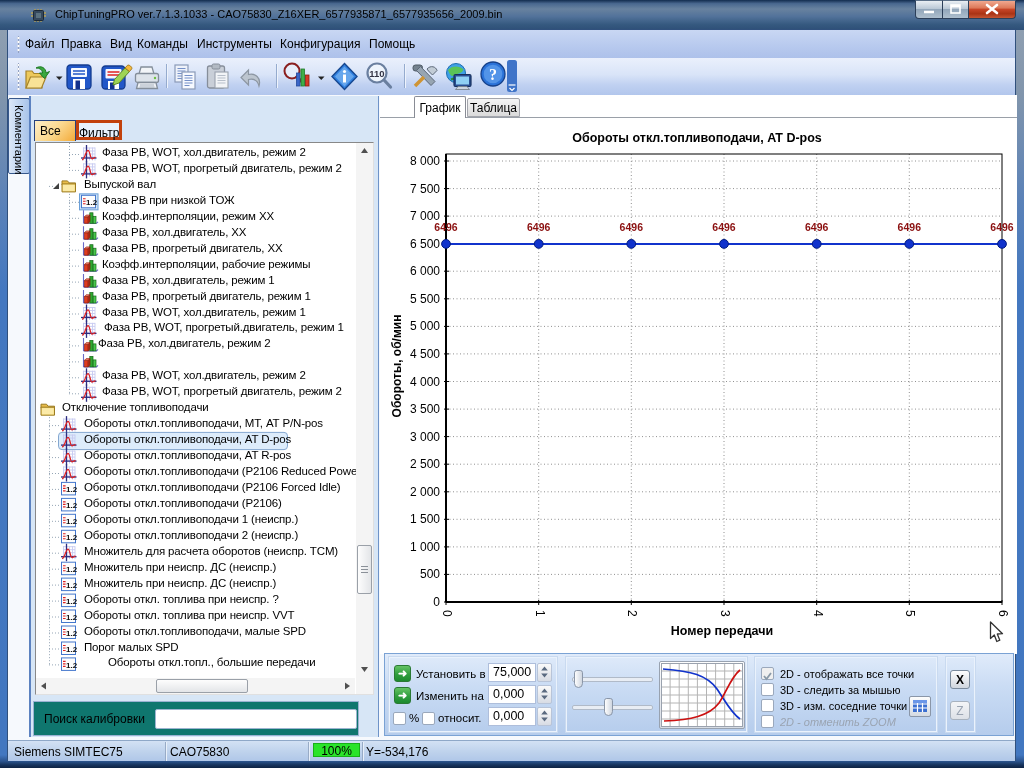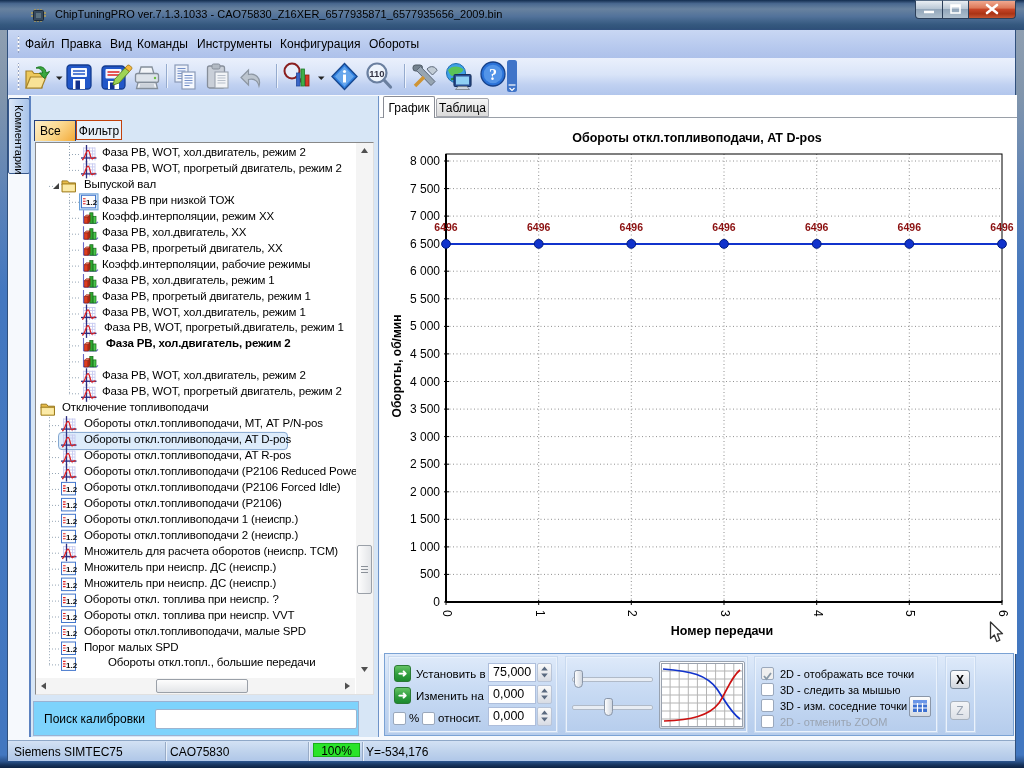--- a/index.html
+++ b/index.html
@@ -29,33 +29,33 @@
 #commtab { position:absolute; left:0px; top:68px; width:22px; height:76px; border:1px solid #37588c; border-radius:2px;
   background:linear-gradient(90deg,#dce8f8 0%,#bfd4f0 55%,#a9c4ea 100%); }
 #commtab span { position:absolute; left:16px; top:6px; transform:rotate(90deg); transform-origin:0 0; font-size:11px; color:#000; white-space:nowrap; }
 
 #lpanel { position:absolute; left:21px; top:66px; width:350px; height:641px; background:#d7e6f6; border-left:2px solid #5c82c0; border-right:1px solid #6e93c8; }
 #lphead { position:absolute; left:0px; top:1px; width:347px; height:20px;
   background:linear-gradient(180deg,#fcd9a1 0%,#f8bc62 45%,#f4a433 72%,#ef9a25 100%); border-bottom:1px solid #d88718; }
 #lphead b { position:absolute; left:13px; top:3px; font-size:12px; color:#111; }
 .ltab { position:absolute; font-size:12px; }
 #ltab1 { left:3px; top:24px; width:42px; height:21px; background:linear-gradient(135deg,#fdeec7 0%,#fbd88e 50%,#f3aa39 100%); border:1px solid #26427e; border-bottom:none; z-index:2; padding:3px 0 0 5px; }
-#ltab2 { left:45px; top:24px; width:46px; height:20px; background:#e8f1fb; border:1px solid #c2410c; padding:3px 0 0 0; text-align:center; }
+#ltab2 { left:45px; top:24px; width:46px; height:20px; background:#e8f1fb; border:3px solid #c2410c; padding:3px 0 0 0; text-align:center; }
 #treebox { position:absolute; left:4px; top:46px; width:339px; height:553px; background:#fff; border:1px solid #888; border-right-color:#e0e0e0; border-bottom-color:#e0e0e0; overflow:hidden; }
-#searchrow { position:absolute; left:2px; top:605px; width:326px; height:35px; background:#7dd3fc; border:1px solid #9ab2d2; }
+#searchrow { position:absolute; left:2px; top:605px; width:326px; height:35px; background:#0f766e; border:1px solid #9ab2d2; }
 #searchrow label { position:absolute; left:10px; top:10px; font-size:12px; }
 #searchinput { position:absolute; left:121px; top:7px; width:202px; height:20px; background:#fff; border:1px solid #9db4d0; border-radius:2px; }
 
 .trow { position:absolute; height:16px; font-size:11.5px; letter-spacing:-0.15px; white-space:nowrap; color:#000; }
 
 #vsb { position:absolute; left:320px; top:0px; width:17px; height:551px; background:#f4f4f4; }
 #hsb { position:absolute; left:0px; top:535px; width:319px; height:16px; background:#f4f4f4; }
 
 #rpanel { position:absolute; left:372px; top:65px; width:637px; height:559px; background:#fff; }
-.rtab { position:absolute; font-size:12px; text-align:center; }
+.rtab { position:absolute; font-size:12px; text-align:center;margin-left:31px; }
 #rtab1 { left:3px; top:1px; width:52px; height:22px; background:#fff; border:1px solid #898c95; border-bottom:none; border-radius:2px 2px 0 0; z-index:2; padding-top:4px; }
 #rtab2 { left:56px; top:3px; width:53px; height:19px; background:linear-gradient(180deg,#f5f5f5,#dadada); border:1px solid #a3a5ac; border-radius:2px 2px 0 0; padding-top:2px; }
 #chartarea { position:absolute; left:0px; top:22px; width:637px; height:537px; background:#fff; border-top:1px solid #9aa0a8; }
 
 #ctrlpanel { position:absolute; left:376px; top:623px; width:630px; height:83px; border:1px solid #7aa2d4;
   background:linear-gradient(180deg,#e0ebfa 0%,#cadcf4 40%,#b5ccec 100%); }
 .group { position:absolute; top:2px; height:77px; border:1px solid #c9daf0; box-shadow:inset 0 0 0 1px #eaf2fc; }
 #grp1 { left:3px; width:170px; }
 #grp2 { left:180px; width:183px; }
 #grp3 { left:369px; width:184px; }
@@ -96,21 +96,21 @@
 
 <div id="client">
   <div id="menubar">
     <div class="grip" style="left:9px;top:6px;height:17px;"></div>
     <span class="mi" style="left:17px;">Файл</span>
     <span class="mi" style="left:53px;">Правка</span>
     <span class="mi" style="left:102px;">Вид</span>
     <span class="mi" style="left:129px;">Команды</span>
     <span class="mi" style="left:189px;">Инструменты</span>
     <span class="mi" style="left:272px;">Конфигурация</span>
-    <span class="mi" style="left:361px;">Обороты</span>
+    <span class="mi" style="left:361px;">Помощь</span>
   </div>
   <div id="toolbar">
     <div class="grip" style="left:9px;top:5px;height:27px;"></div>
     <svg id="tbicons" width="520" height="37" viewBox="0 0 520 37">
         <g transform="translate(16,4)">
           <path d="M2 13 C2 11 3 10 5 10 c0 -2 2 -3 4 -3 l2 2 c3 -1 5 1 5 3.5 z" fill="none"></path>
 <path d="M2 26 V9 h6 l2 2.5 h8 V26 z" fill="#edc95c" stroke="#a5832a" stroke-width="1.2"></path>
 <path d="M2 26 l4.5 -11 h15.5 l-4.5 11 z" fill="#f8e296" stroke="#a5832a" stroke-width="1.2"></path>
 <path d="M12 6 c5 -3 10 0 10 5 l3.5 -1.5 -5 7 -5 -5.5 3.2 0 c-0.5 -3.5 -3 -5 -6.7 -5 z" fill="#3aa83f" stroke="#1d7a24" stroke-width="1"></path>
         </g>
@@ -462,21 +462,21 @@
         <div class="trow" style="left:48px;top:34.9px;">Выпуской вал</div>
         <div class="trow" style="left:66px;top:50.8px;">Фаза РВ при низкой ТОЖ</div>
         <div class="trow" style="left:66px;top:66.8px;">Коэфф.интерполяции, режим ХХ</div>
         <div class="trow" style="left:66px;top:82.8px;">Фаза РВ, хол.двигатель, ХХ</div>
         <div class="trow" style="left:66px;top:98.7px;">Фаза РВ, прогретый двигатель, ХХ</div>
         <div class="trow" style="left:66px;top:114.6px;">Коэфф.интерполяции, рабочие режимы</div>
         <div class="trow" style="left:66px;top:130.6px;">Фаза РВ, хол.двигатель, режим 1</div>
         <div class="trow" style="left:66px;top:146.5px;">Фаза РВ, прогретый двигатель, режим 1</div>
         <div class="trow" style="left:66px;top:162.5px;">Фаза РВ, WOT, хол.двигатель, режим 1</div>
         <div class="trow" style="left:68px;top:178.4px;text-align:right;">Фаза РВ, WOT, прогретый.двигатель, режим 1</div>
-        <div class="trow" style="left:70px;top:194.4px;font-weight:bold;">Фаза РВ, хол.двигатель, режим 2</div>
+        <div class="trow" style="left:62px;top:194.4px;">Фаза РВ, хол.двигатель, режим 2</div>
         <div class="trow" style="left:66px;top:226.3px;">Фаза РВ, WOT, хол.двигатель, режим 2</div>
         <div class="trow" style="left:66px;top:242.2px;">Фаза РВ, WOT, прогретый двигатель, режим 2</div>
         <div class="trow" style="left:26px;top:258.2px;">Отключение топливоподачи</div>
         <div class="trow" style="left:48px;top:274.1px;">Обороты откл.топливоподачи, МТ, АТ P/N-pos</div>
         <div class="trow" style="left:48px;top:290.1px;">Обороты откл.топливоподачи, AT D-pos</div>
         <div class="trow" style="left:48px;top:306.1px;">Обороты откл.топливоподачи, AT R-pos</div>
         <div class="trow" style="left:48px;top:322.0px;">Обороты откл.топливоподачи (P2106 Reduced Power)</div>
         <div class="trow" style="left:48px;top:337.9px;">Обороты откл.топливоподачи (P2106 Forced Idle)</div>
         <div class="trow" style="left:48px;top:353.9px;">Обороты откл.топливоподачи (P2106)</div>
         <div class="trow" style="left:48px;top:369.8px;">Обороты откл.топливоподачи 1 (неиспр.)</div>
@@ -667,21 +667,21 @@
     <div id="grp3" class="group">
         <div class="cb" style="left:6px;top:10px;background:#f0f0f0;"><svg width="11" height="11" viewBox="0 0 11 11">
             <path d="M2 5 l2.5 3 4.5-6" fill="none" stroke="#8a9aa8" stroke-width="1.8"></path>
           </svg></div>
         <div class="cblabel" style="left:25px;top:10px;color:#000;">2D - отображать все точки</div>
         <div class="cb" style="left:6px;top:26px;"></div>
         <div class="cblabel" style="left:25px;top:26px;color:#000;">3D - следить за мышью</div>
         <div class="cb" style="left:6px;top:42px;"></div>
         <div class="cblabel" style="left:25px;top:42px;color:#000;">3D - изм. соседние точки</div>
         <div class="cb" style="left:6px;top:58px;"></div>
-        <div class="cblabel" style="left:25px;top:58px;color:#9aa4b2;">2D - отменить ZOOM</div>
+        <div class="cblabel" style="left:25px;top:58px;color:#9aa4b2;font-style:italic;">2D - отменить ZOOM</div>
         <div style="position:absolute;left:154px;top:39px;width:22px;height:21px;background:linear-gradient(180deg,#fdfdfd,#d4dae2);border:1px solid #8a96a8;border-radius:2px;">
 <svg width="20" height="19" viewBox="0 0 20 19">
             <rect x="3" y="3" width="14" height="12" fill="#3a6ed0"></rect>
             <path d="M3 7 h14 M3 11 h14 M7.5 3 v12 M12.5 3 v12" stroke="#fff" stroke-width="1.2"></path>
             <rect x="3" y="3" width="14" height="3" fill="#6a96e8"></rect>
           </svg></div>
       </div>
     <div id="grp4" class="group">
         <div style="position:absolute;left:4px;top:13px;width:20px;height:19px;background:linear-gradient(180deg,#fdfdfd,#d0d6de);border:1px solid #7a8a9c;border-radius:3px;text-align:center;font-size:12px;font-weight:bold;padding-top:2px;">X</div>
         <div style="position:absolute;left:4px;top:44px;width:20px;height:19px;background:linear-gradient(180deg,#f4f5f7,#dde1e7);border:1px solid #a8b2be;border-radius:3px;text-align:center;font-size:12px;color:#9aa4b2;padding-top:2px;">Z</div>

